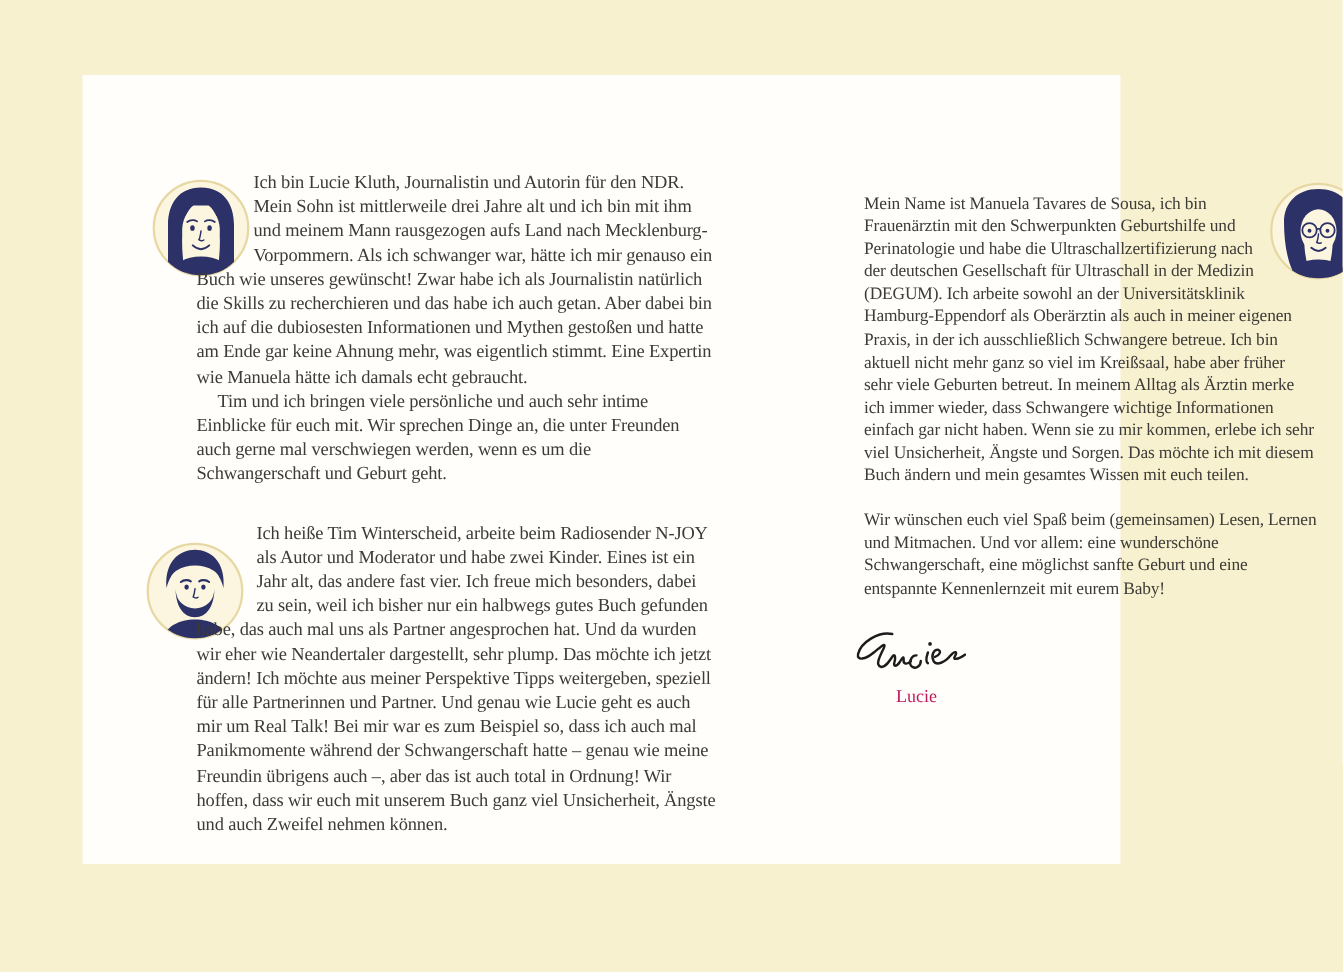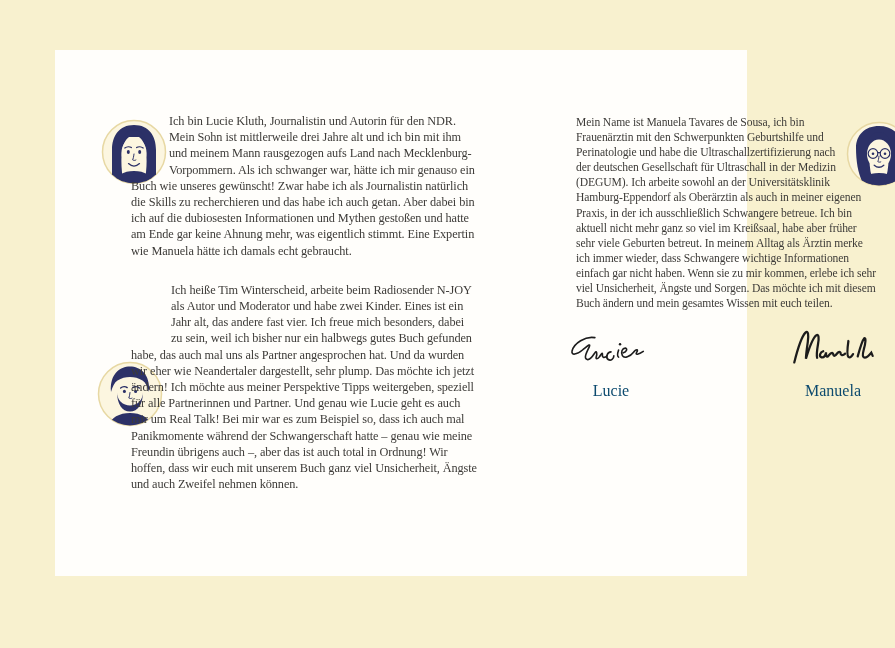--- a/index.html
+++ b/index.html
@@ -29,21 +29,21 @@
   }
   .col-left {
     left: 76px;
     top: 63px;
     width: 346px;
     font-size: 12.3px;
     line-height: 16.2px;
   }
   .col-right {
     left: 521px;
-    top: 65px;
+    top: 78px;
     width: 302px;
     font-size: 11.6px;
     line-height: 15.1px;
     font-family: Liberation Serif, serif;
   }
   .par {
     margin: 0;
     text-align: left;
     letter-spacing: -0.1px;
     hyphens: auto;
@@ -76,23 +76,23 @@
     display: flex;
     justify-content: space-between;
     align-items: flex-end;
   }
   .sig-block {
     display: flex;
     flex-direction: column;
     align-items: center;
   }
   .sig-name {
-    margin-top: 14px;
-    font-size: 16px;
-    color: #0c4a6e;
+    margin-top: 3px;
+    font-size: 12px;
+    color: #be185d;
   }
   .sig-svg { display: block; }
 </style>
 </head>
 <body>
 
 <div class="book-spread">
 
   <div class="portrait pos-lucie">
     <svg width="66" height="66" viewBox="0 0 66 66">
@@ -154,52 +154,43 @@
         <circle cx="39" cy="32.8" r="1.3" fill="#2c3167"></circle>
         <path d="M33,35 C32.7,38 32.3,39.6 31.8,40.6 C32.8,41.3 34,41.3 34.8,40.9" stroke="#2c3167" stroke-width="1" fill="none" stroke-linecap="round"></path>
         <path d="M28.2,44.2 C31.2,46.8 34.8,46.8 37.8,44.2" stroke="#2c3167" stroke-width="1.3" fill="none" stroke-linecap="round"></path>
       </g>
     </svg>
   </div>
 
   <div class="col col-left">
     <div class="wrap-spacer spacer-lucie"></div>
     <p class="par">Ich bin Lucie Kluth, Journalistin und Autorin für den NDR. Mein Sohn ist mittlerweile drei Jahre alt und ich bin mit ihm und meinem Mann rausgezogen aufs Land nach Mecklenburg-Vorpommern. Als ich schwanger war, hätte ich mir genauso ein Buch wie unseres gewünscht! Zwar habe ich als Journalistin natürlich die Skills zu recherchieren und das habe ich auch getan. Aber dabei bin ich auf die dubiosesten Informationen und Mythen gestoßen und hatte am Ende gar keine Ahnung mehr, was eigentlich stimmt. Eine Expertin wie Manuela hätte ich damals echt gebraucht.</p>
+    <p class="par indent">Tim und ich bringen viele persönliche und auch sehr intime Einblicke für euch mit. Wir sprechen Dinge an, die unter Freunden auch gerne mal verschwiegen werden, wenn es um die Schwangerschaft und Geburt geht.</p>
     <div class="wrap-spacer spacer-tim"></div>
     <p class="par tim-par">Ich heiße Tim Winterscheid, arbeite beim Radiosender N-JOY als Autor und Moderator und habe zwei Kinder. Eines ist ein Jahr alt, das andere fast vier. Ich freue mich besonders, dabei zu sein, weil ich bisher nur ein halbwegs gutes Buch gefunden habe, das auch mal uns als Partner angesprochen hat. Und da wurden wir eher wie Neandertaler dargestellt, sehr plump. Das möchte ich jetzt ändern! Ich möchte aus meiner Perspektive Tipps weitergeben, speziell für alle Partnerinnen und Partner. Und genau wie Lucie geht es auch mir um Real Talk! Bei mir war es zum Beispiel so, dass ich auch mal Panikmomente während der Schwangerschaft hatte – genau wie meine Freundin übrigens auch –, aber das ist auch total in Ordnung! Wir hoffen, dass wir euch mit unserem Buch ganz viel Unsicherheit, Ängste und auch Zweifel nehmen können.</p>
   </div>
 
   <div class="col col-right">
     <div class="wrap-spacer spacer-manuela"></div>
     <p class="par">Mein Name ist Manuela Tavares de Sousa, ich bin Frauenärztin mit den Schwerpunkten Geburtshilfe und Perinatologie und habe die Ultraschallzertifizierung nach der deutschen Gesellschaft für Ultraschall in der Medizin (DEGUM). Ich arbeite sowohl an der Universitätsklinik Hamburg-Eppendorf als Oberärztin als auch in meiner eigenen Praxis, in der ich ausschließlich Schwangere betreue. Ich bin aktuell nicht mehr ganz so viel im Kreißsaal, habe aber früher sehr viele Geburten betreut. In meinem Alltag als Ärztin merke ich immer wieder, dass Schwangere wichtige Informationen einfach gar nicht haben. Wenn sie zu mir kommen, erlebe ich sehr viel Unsicherheit, Ängste und Sorgen. Das möchte ich mit diesem Buch ändern und mein gesamtes Wissen mit euch teilen.</p>
+    <p class="par closing">Wir wünschen euch viel Spaß beim (gemeinsamen) Lesen, Lernen und Mitmachen. Und vor allem: eine wunderschöne Schwangerschaft, eine möglichst sanfte Geburt und eine entspannte Kennenlernzeit mit eurem Baby!</p>
 
     <div class="signatures">
 
       <div class="sig-block" style="margin-left:-8px;">
         <svg class="sig-svg" width="86" height="38" viewBox="0 0 90 40">
           <g fill="none" stroke="#1c1c1c" stroke-width="1.7" stroke-linecap="round">
             <path d="M28,7 C18,5 6,13 4,21 C3,26 9,25 15,20 C20,16 24,12 22,17 C19,23 16,29 20,30 C23,31 26,26 28,23 C30,20 30.5,24 29.5,27 C28.5,30 31,30 33,27 C35,24 36,22 36,25 C35.5,28 38,29 41,26"></path>
             <path d="M45,22 C41,22 39,28 42,30 C45,32 48,29 48,26"></path>
             <path d="M53,20 C52,23 51,26.5 53,27.5"></path>
             <path d="M58,23 C61,22 63,19 60,18 C57,18 55,22 57,26 C59,29.5 65,27 69,22 C72,18.5 74,19.5 72,22.5 C70,25.5 74,25 79,21.5"></path>
           </g>
           <circle cx="54.5" cy="14" r="1.3" fill="#1c1c1c"></circle>
         </svg>
         <div class="sig-name">Lucie</div>
       </div>
 
 
-      <div class="sig-block">
-        <svg class="sig-svg" width="90" height="42" viewBox="0 0 95 45">
-          <g fill="none" stroke="#1c1c1c" stroke-width="2.4" stroke-linecap="round">
-            <path d="M6,38 C9,26 14,10 18,6 C21,3 21.5,9 20.5,16 C19.5,23 18.5,30 18.5,34 C21.5,24 25.5,12 29.5,9 C32.5,7 32.5,12 31.5,18 C30.5,24 29.5,30 30.5,33"></path>
-            <path d="M37,26 C34,27 32,31 35,32.5 C38,33.5 40,29.5 40,27 C40,30 40,32.5 42,31.5 C44,29.5 46,26.5 47.5,28.5 C48,30 48.5,32 50.5,30 C52.5,27.5 54,25.5 55.5,27.5 C55.5,30.5 58,31 60.5,28.5"></path>
-            <path d="M64,15 C63,22 62,30 64,32 C66,33.5 68,31 69,29"></path>
-            <path d="M74,31.5 C76,24 79,14 81,12 C83,11 82.5,17 80.5,24 C79.5,28 78.5,31.5 80.5,32.5 C82.5,33.5 86,30.5 88.5,27.5 L90,31"></path>
-          </g>
-        </svg>
-        <div class="sig-name">Manuela</div>
-      </div>
 
     </div>
   </div>
 
 </div>
 
 </body></html>

